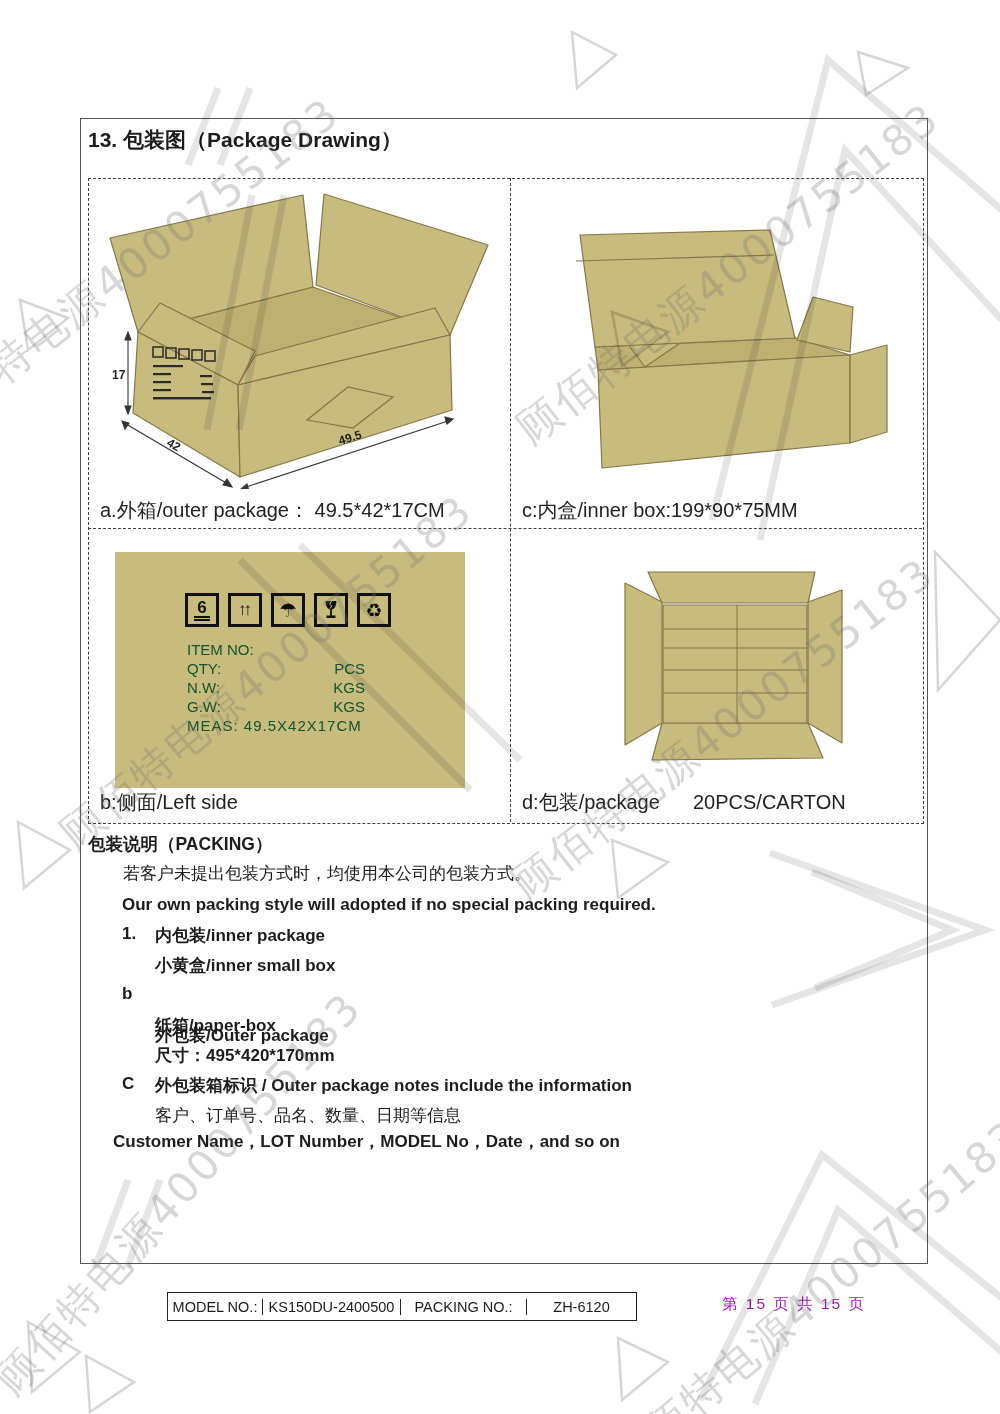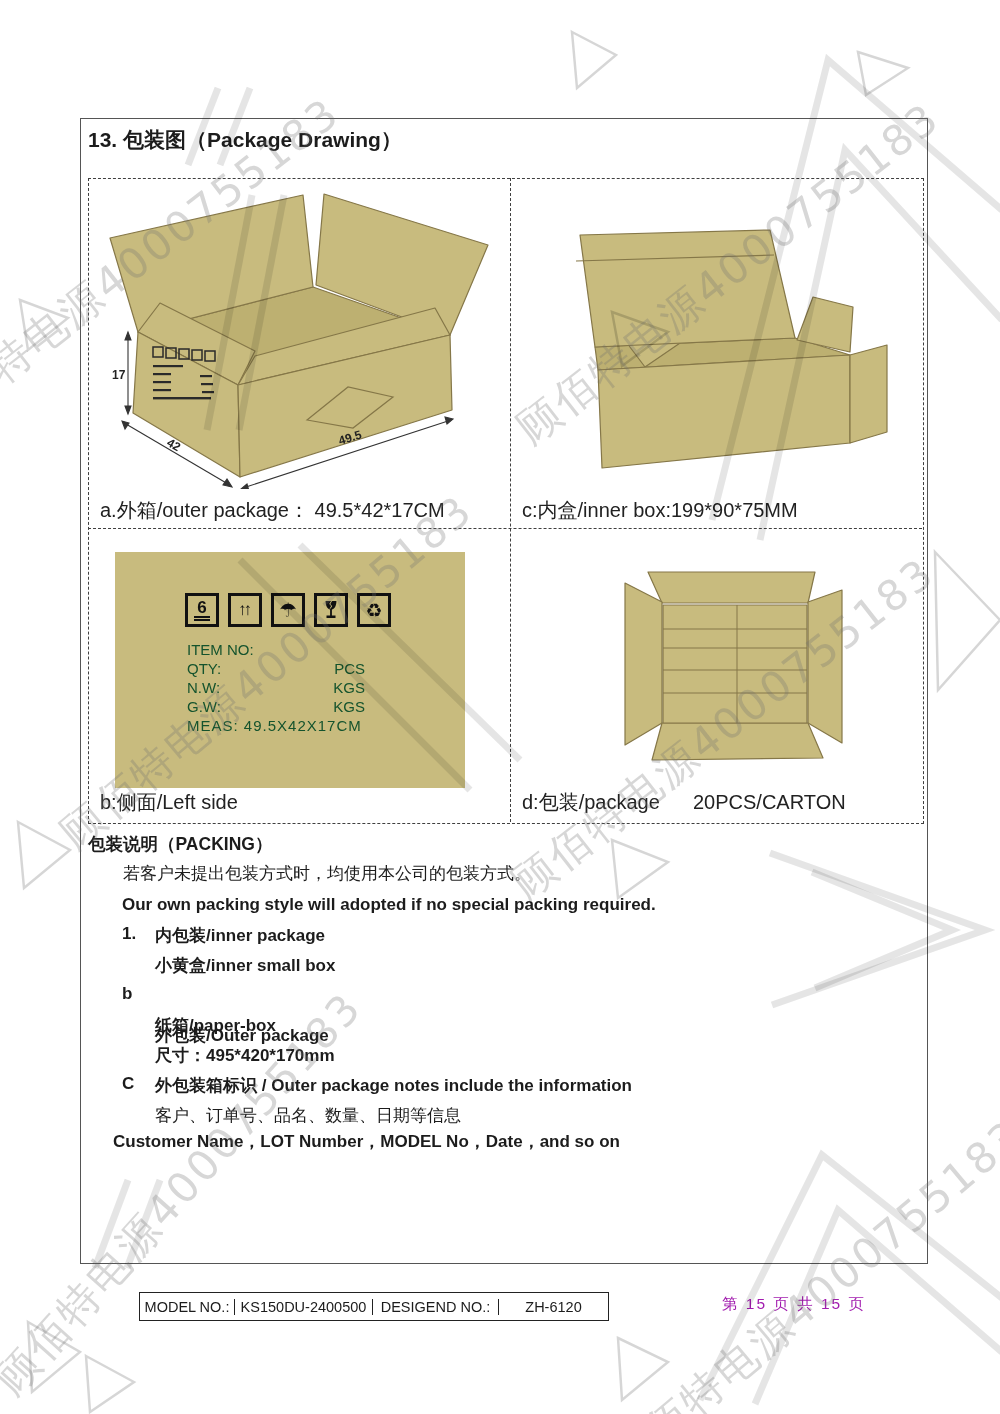--- a/index.html
+++ b/index.html
@@ -33,21 +33,21 @@
   .icon-rec{font-size:19px;font-family:"DejaVu Sans",sans-serif;}
   .lbl-rows{position:absolute;left:72px;top:88px;width:178px;font-weight:normal;font-size:15px;color:#14532d;}
   .lbl-row{display:flex;justify-content:space-between;line-height:19px;}
   .lbl-meas{line-height:20px;letter-spacing:1px;white-space:nowrap;}
   
   .p-head{position:absolute;left:88px;top:832px;font-size:17.5px;font-weight:bold;z-index:2;}
   .p-line{position:absolute;z-index:2;font-size:17px;white-space:nowrap;}
   .p-bold{font-weight:bold;}
   .p-marker{position:absolute;z-index:2;font-size:17px;font-weight:bold;}
   
-  .f-table{position:absolute;left:139px;top:1292px;display:flex;z-index:2;
+  .f-table{position:absolute;left:167px;top:1292px;display:flex;z-index:2;
            border:1.6px solid #222;height:27px;font-size:14.5px;align-items:center;}
   .f-cell{display:flex;align-items:center;justify-content:center;box-sizing:border-box;}
   .f-cell+.f-cell{border-left:1.4px solid #222;}
   .page-num{position:absolute;left:722px;top:1294px;font-size:15.5px;letter-spacing:2px;z-index:2;color:#a21caf;}
 </style>
 </head>
 <body>
 
 <div class="page">
 
@@ -250,18 +250,18 @@
 
   <div class="p-marker" style="left:122px;top:1074px;">C</div>
   <div class="p-line p-bold" style="left:155px;top:1074px;">外包装箱标识 / Outer package notes include the information</div>
 
   <div class="p-line" style="left:155px;top:1104px;">客户、订单号、品名、数量、日期等信息</div>
   <div class="p-line p-bold" style="left:113px;top:1130px;">Customer Name，LOT Number，MODEL No，Date，and so on</div>
 
   <div class="f-table">
     <div class="f-cell" style="width:94px;">MODEL NO.:</div>
     <div class="f-cell" style="width:138px;">KS150DU-2400500</div>
-    <div class="f-cell" style="width:126px;">DESIGEND NO.:</div>
+    <div class="f-cell" style="width:126px;">PACKING NO.:</div>
     <div class="f-cell" style="width:110px;">ZH-6120</div>
   </div>
   <div class="page-num">第 15 页 共 15 页</div>
 
 </div>
 
 </body></html>

